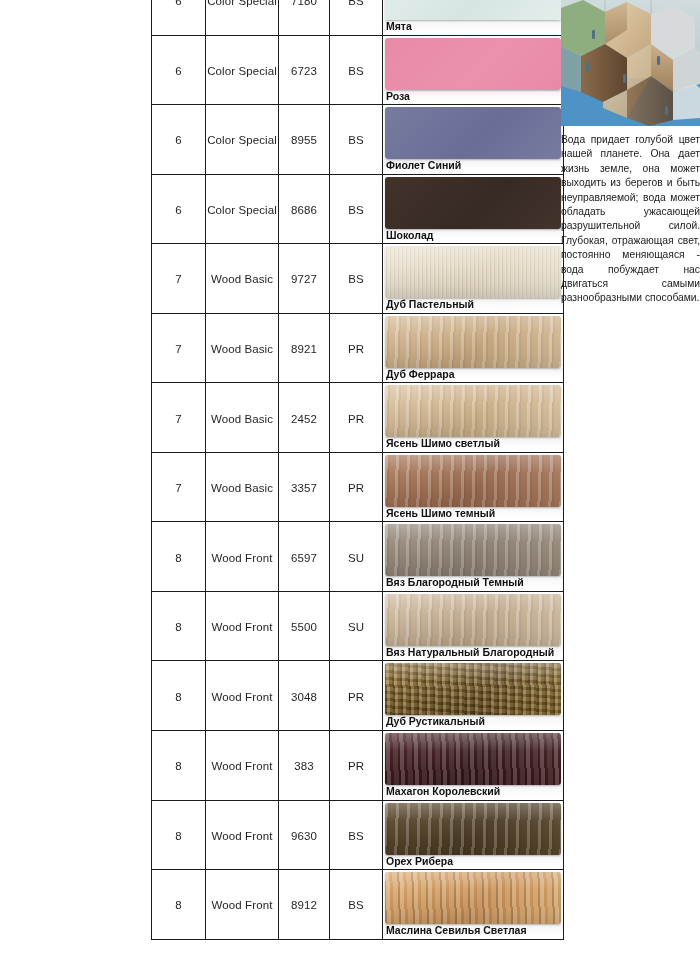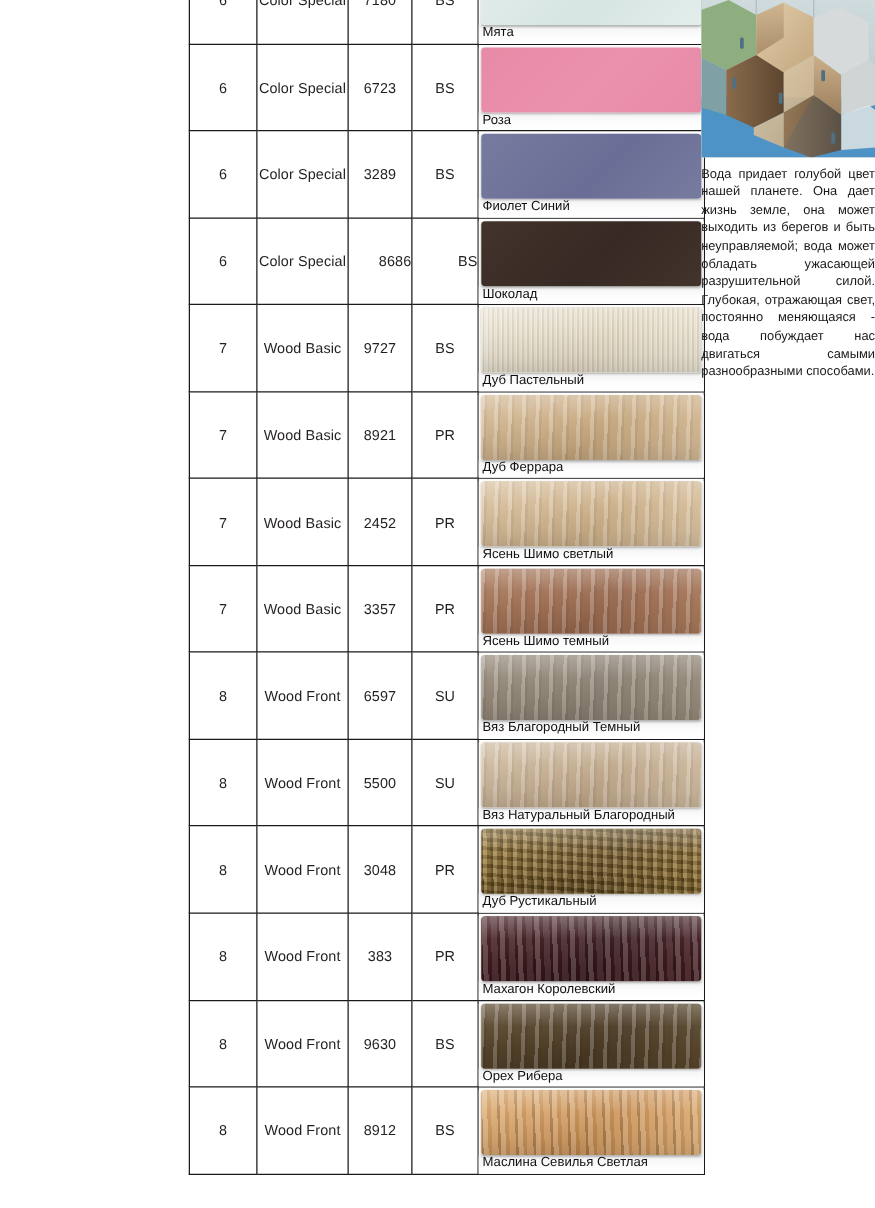--- a/index.html
+++ b/index.html
@@ -46,21 +46,21 @@
   .cell-txt {
     font-size: 11.5px;
     color: #231f20;
     line-height: 1.2;
     letter-spacing: .1px;
   }
   .c-series .cell-txt { font-size: 11.5px; }
   .c-group  .cell-txt { font-size: 11.5px; }
 
   
-  td.align-bottom { vertical-align: bottom; text-align: right; }
+  td.align-bottom { vertical-align: bottom; }
   td.align-bottom .cell-txt { padding-bottom: 5px; }
 
   
   .swatch-wrap {
     position: relative;
     width: 180px;
     background: #ffffff;
     padding: 0;
     display: block;
   }
@@ -70,21 +70,21 @@
     height: 52px;
     margin: 2px auto 0 auto;
     border-radius: 3px;
     box-shadow: 0 1px 2px rgba(0,0,0,.28);
     overflow: hidden;
     position: relative;
   }
   .swatch-name {
     display: block;
     font-size: 10.5px;
-    font-weight: normal;
+    font-weight: bold;
     color: #101010;
     padding: 1px 0 2px 3px;
     line-height: 1.1;
     white-space: nowrap;
     background: linear-gradient(to bottom,#f3f3f3 0%,#fdfdfd 60%,#ffffff 100%);
   }
 
   
   .grain-v::after,
   .grain-v::before {
@@ -199,21 +199,21 @@
           <td class="c-swatch">
             <div class="swatch-wrap">
               <span class="swatch-chip " style="background: linear-gradient(135deg, rgb(231, 138, 166) 0%, rgb(235, 145, 174) 55%, rgb(231, 138, 166) 100%);"></span>
               <span class="swatch-name">Роза</span>
             </div>
           </td>
         </tr>
         <tr>
           <td class="c-group"><span class="cell-txt">6</span></td>
           <td class="c-series"><span class="cell-txt">Color Special</span></td>
-          <td class="c-code"><span class="cell-txt">3289</span></td>
+          <td class="c-code"><span class="cell-txt">8955</span></td>
           <td class="c-surface"><span class="cell-txt">BS</span></td>
           <td class="c-swatch">
             <div class="swatch-wrap">
               <span class="swatch-chip " style="background: linear-gradient(135deg, rgb(119, 123, 159) 0%, rgb(106, 110, 150) 55%, rgb(119, 123, 159) 100%);"></span>
               <span class="swatch-name">Фиолет Синий</span>
             </div>
           </td>
         </tr>
         <tr>
           <td class="c-group"><span class="cell-txt">6</span></td>

